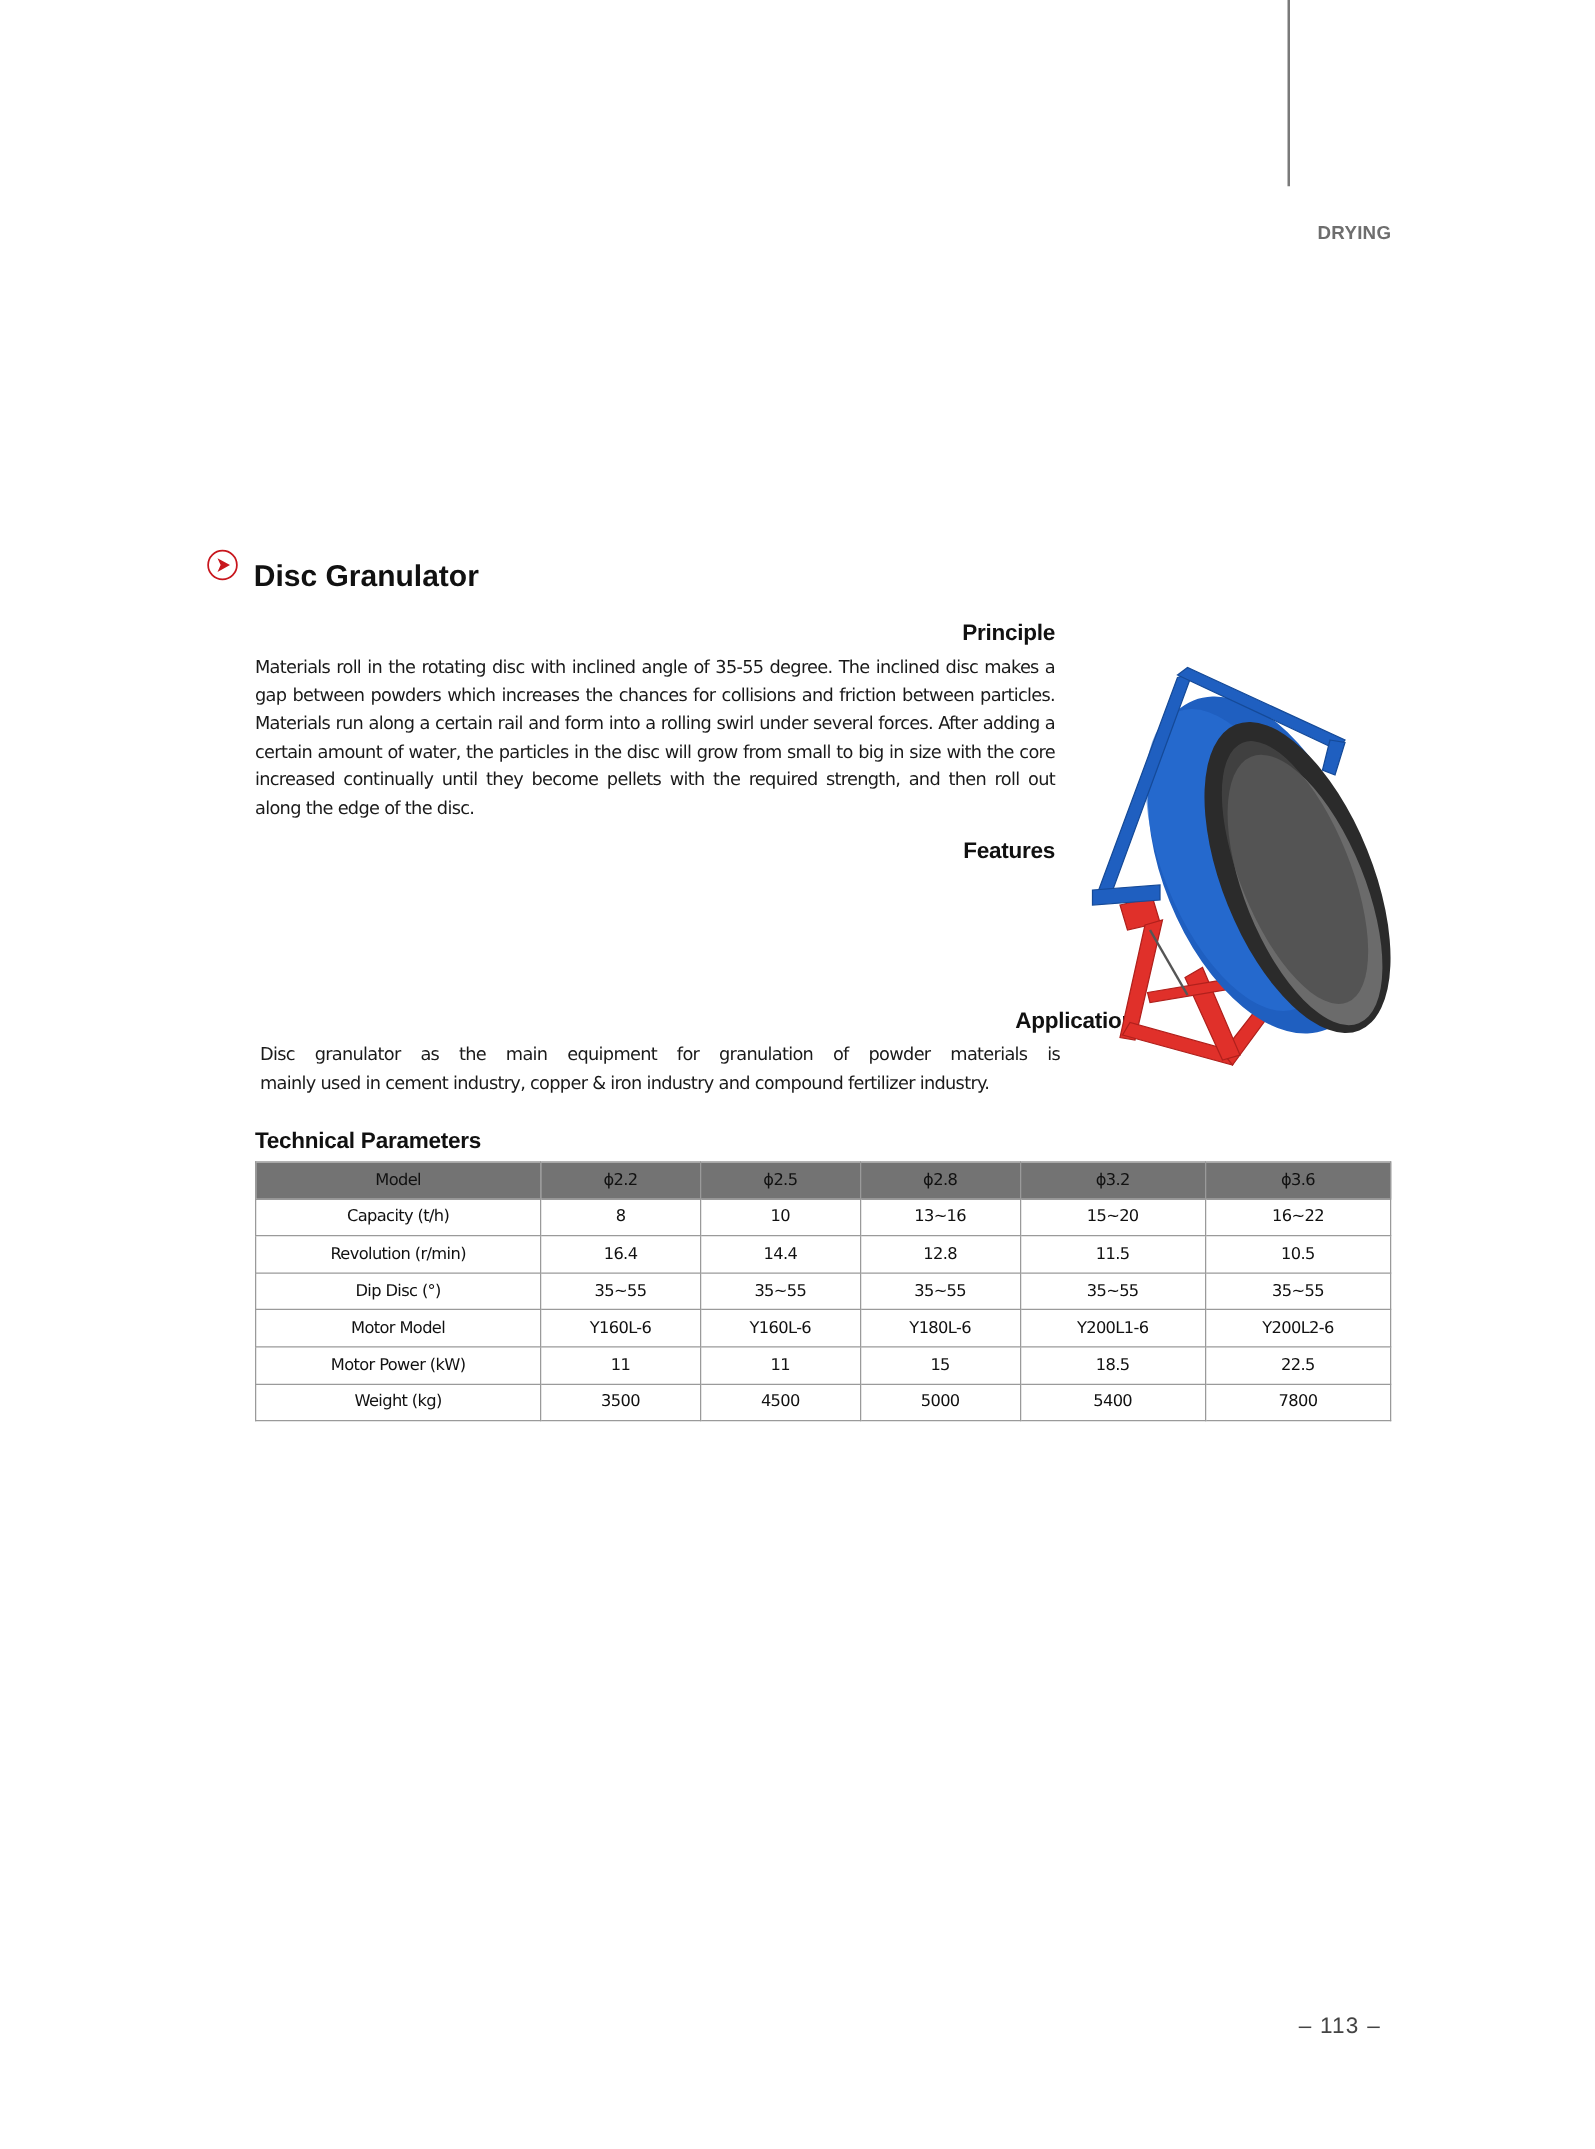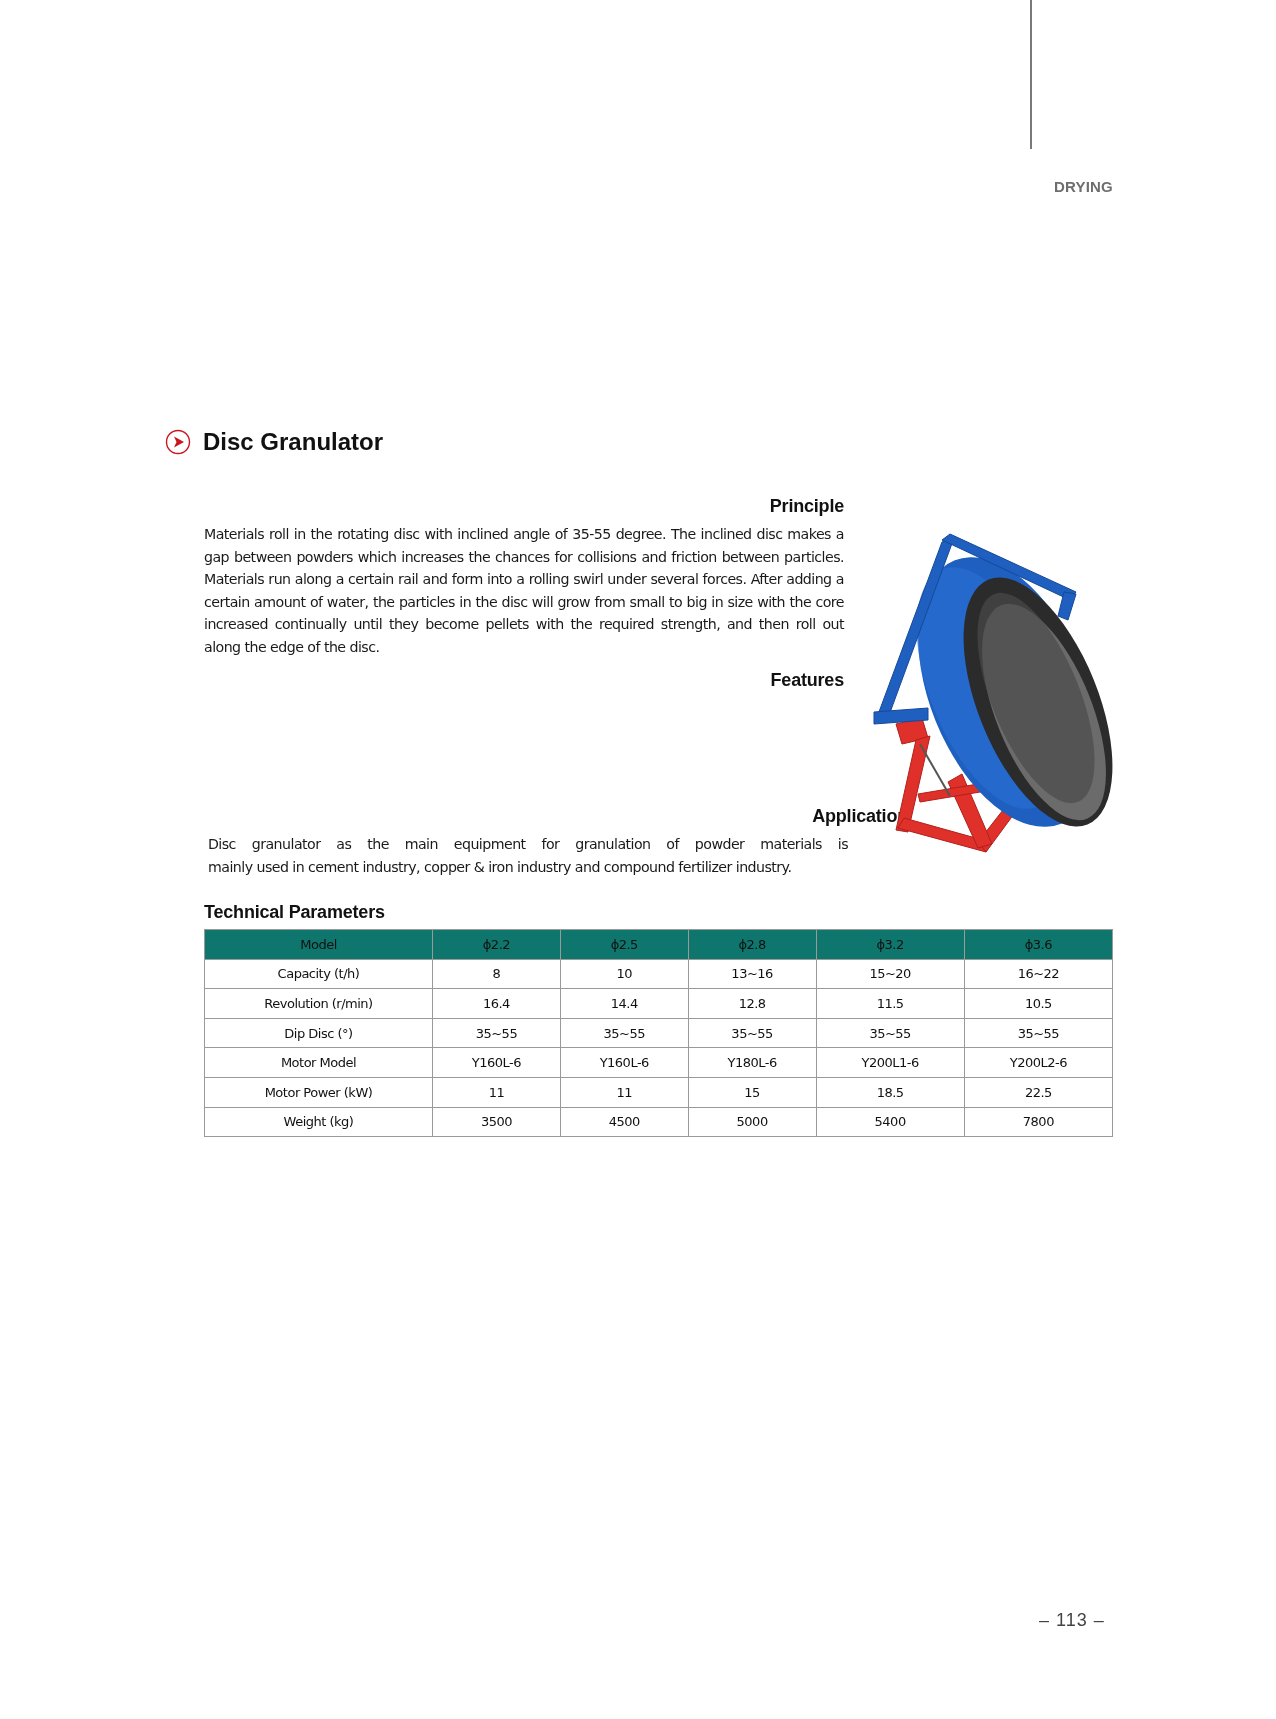--- a/index.html
+++ b/index.html
@@ -4,38 +4,38 @@
   <style>
     * { margin: 0; padding: 0; box-sizing: border-box; }
     html, body { width: 1276px; height: 1719px; background: #ffffff; overflow: hidden; }
     body { position: relative; font-family: "Liberation Sans", sans-serif; color: #111; }
 
     .side-rule { position: absolute; left: 1030px; top: 0; width: 2px; height: 149px; background: #7a7a7a; }
     .section-tag { position: absolute; left: 1054px; top: 134px; font-family: "Liberation Sans", sans-serif; font-weight: bold; font-size: 15px; color: #6e6e6e; letter-spacing: 0.2px; margin-top: 44px; }
 
     .title-row { position: absolute; left: 165px; top: 428px; display: flex; align-items: center; }
     .title-icon { width: 26px; height: 26px; margin-right: 12px; }
-    .page-title { font-weight: bold; font-size: 24px; color: #111; }
+    .page-title { font-weight: bold; font-size: 24px; color: #111; margin-top: 20px; }
 
     .content { position: absolute; left: 204px; top: 496px; width: 640px; }
     .h2 { font-family: "Liberation Sans", sans-serif; font-weight: bold; font-size: 18px; color: #111; margin-bottom: 6px; letter-spacing: -0.2px; text-align: right; }
     .para { font-family: "DejaVu Sans", sans-serif; font-size: 14.2px; line-height: 22.5px; color: #1a1a1a; text-align: justify; letter-spacing: -0.55px; }
     .block { margin-bottom: 12px; }
 
     .app-block { position: absolute; left: 208px; top: 806px; width: 700px; }
     .app-para { width: 640px; }
     .app-para2 { white-space: nowrap; }
 
     .tp-head { position: absolute; left: 204px; top: 902px; }
 
     .product-image { position: absolute; left: 858px; top: 512px; width: 258px; height: 350px; }
 
     table.params { position: absolute; left: 204px; top: 929px; width: 909px; border-collapse: collapse; font-family: "DejaVu Sans", sans-serif; font-size: 13px; letter-spacing: -0.5px; color: #111; }
     table.params td { border: 1.5px solid #9a9a9a; height: 29.6px; text-align: center; vertical-align: middle; padding: 0; }
-    table.params tr.head td { background: #0f766e; }
+    table.params tr.head td { background: #737373; }
     table.params td.label { width: 228px; }
 
     .page-number { position: absolute; left: 1039px; top: 1610px; font-size: 18px; color: #444; letter-spacing: 1px; }
   </style>
 </head>
 <body>
 
 <div class="side-rule"></div>
 <div class="section-tag">DRYING</div>
 

